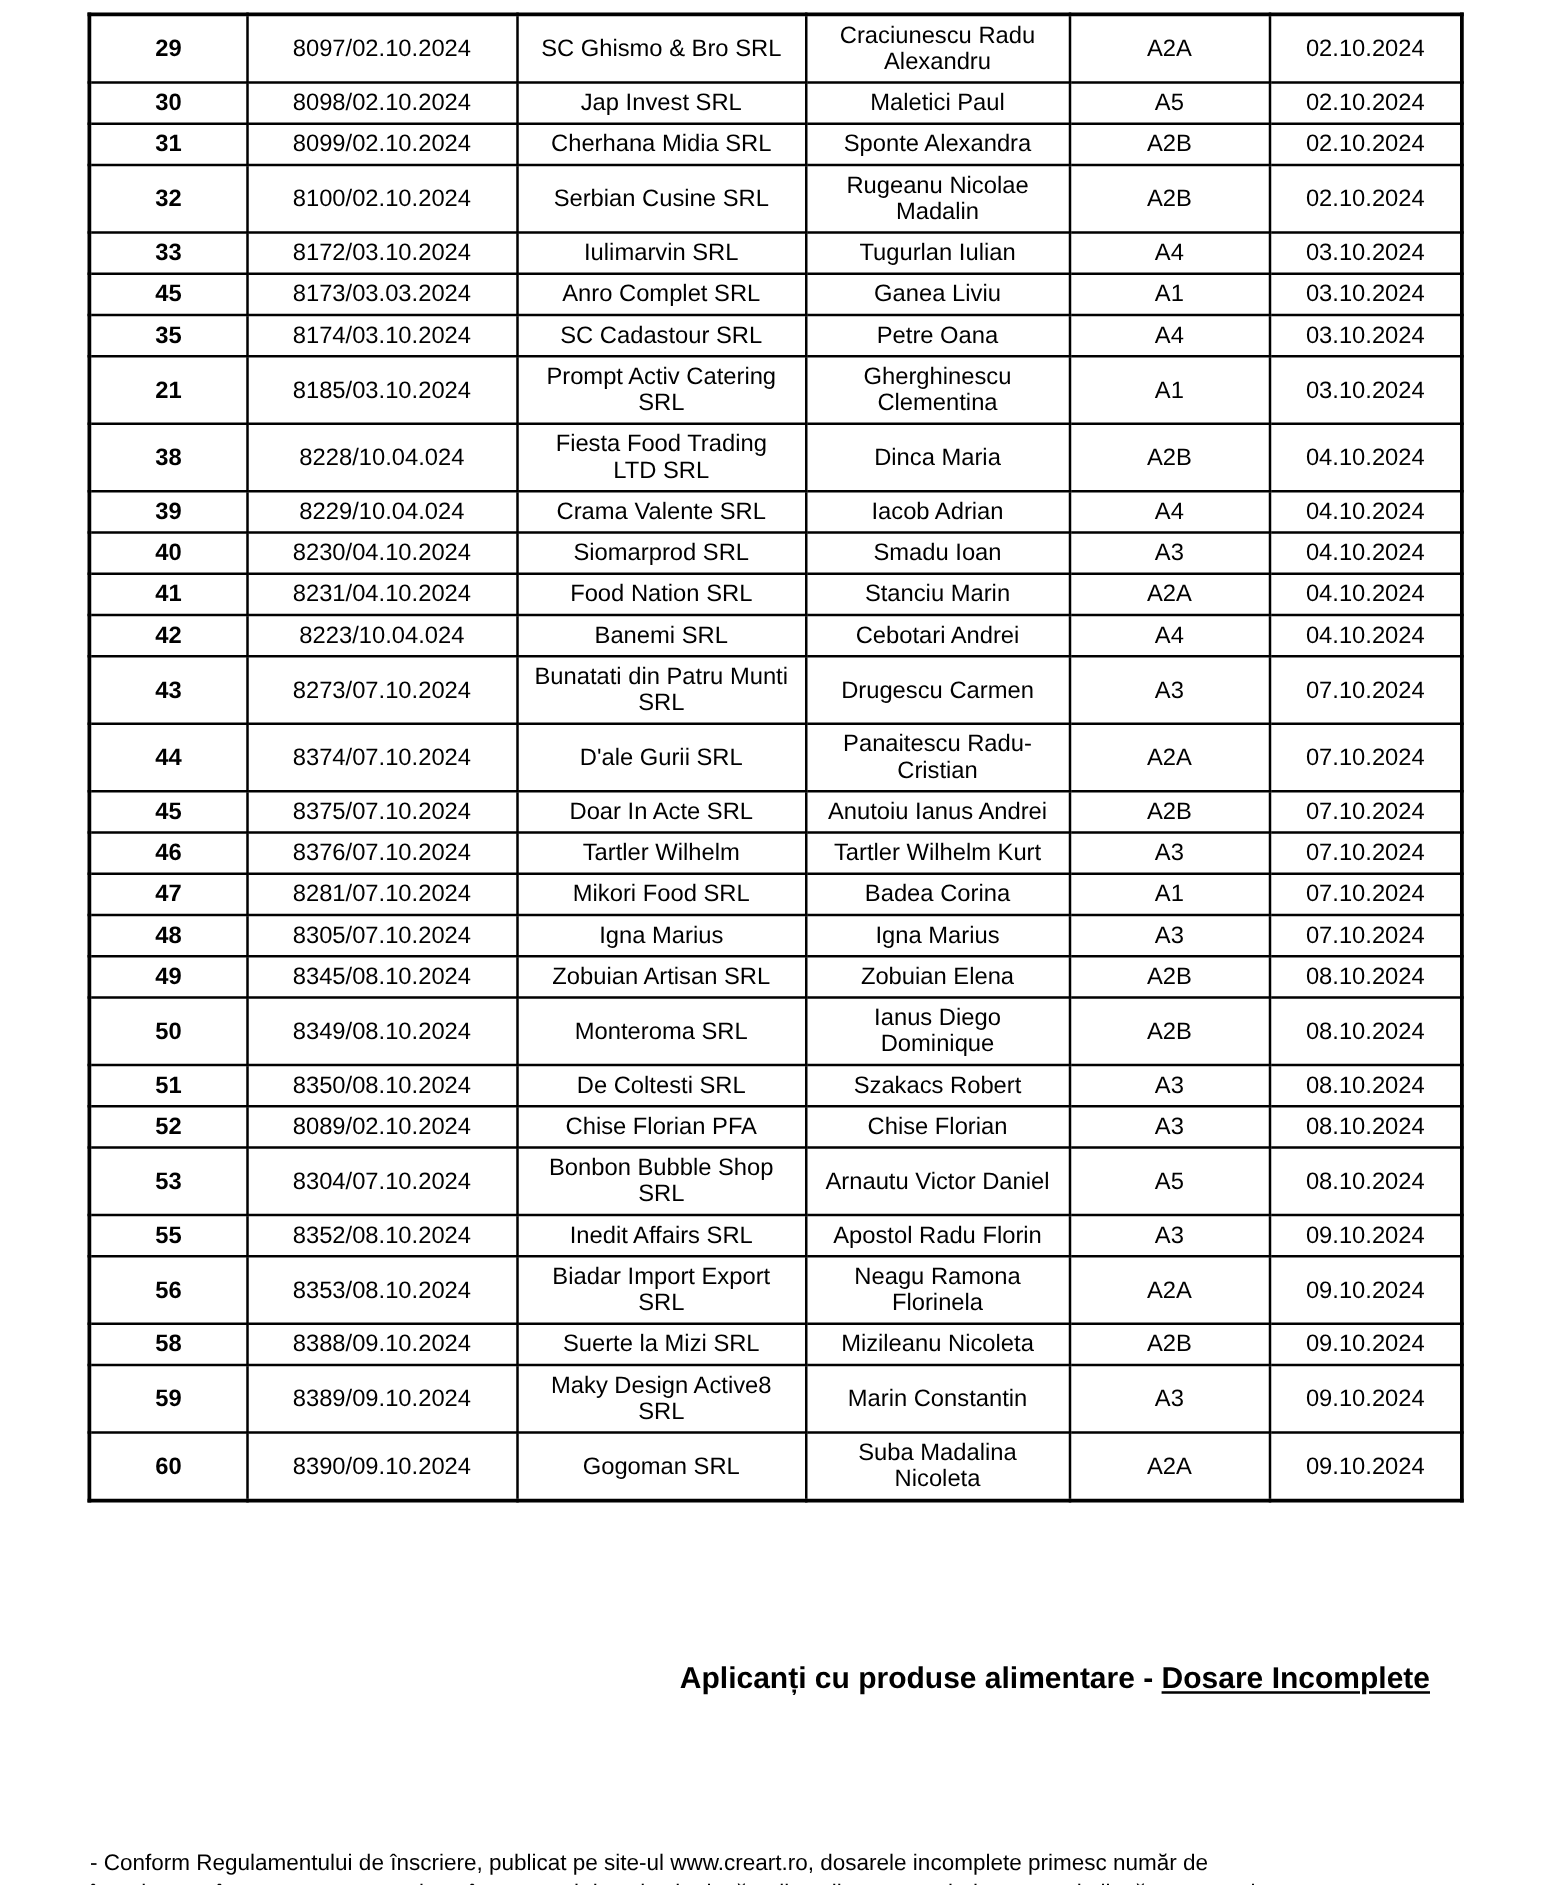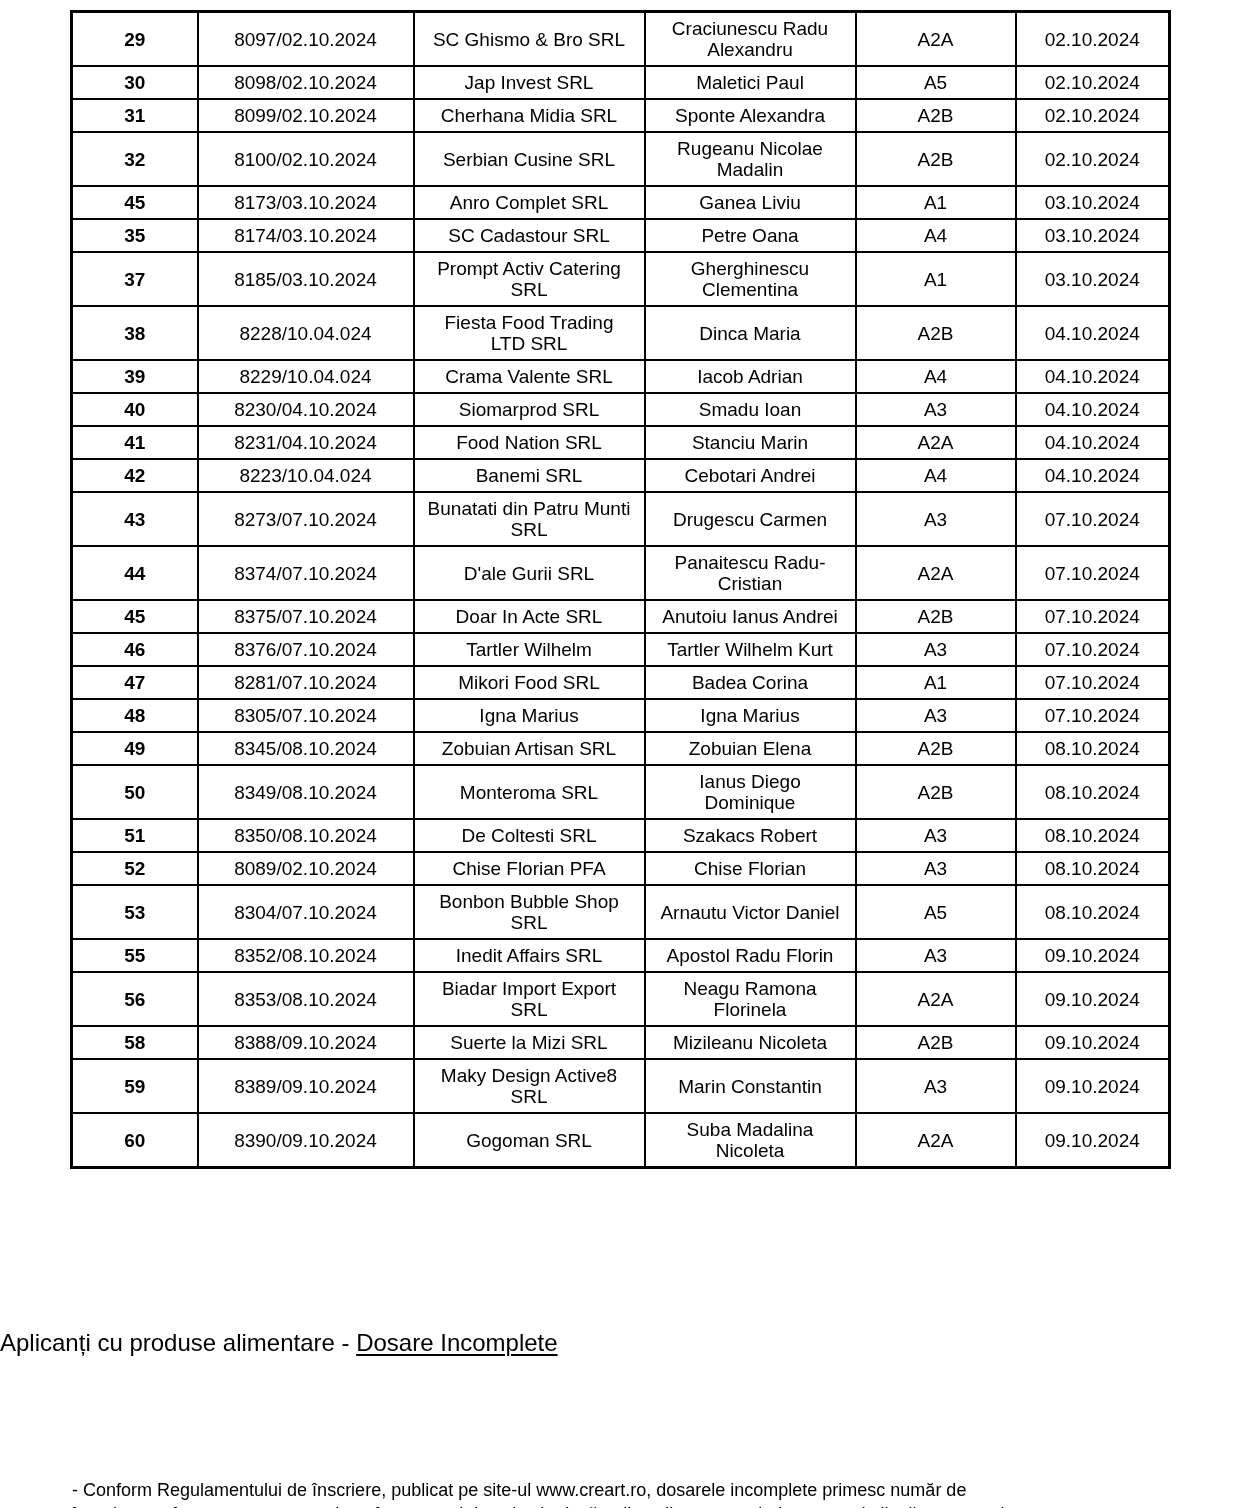--- a/index.html
+++ b/index.html
@@ -34,24 +34,24 @@
     white-space: pre-line;
     overflow: hidden;
   }
   td.c-no { font-weight: bold; }
 
   .heading {
     position: absolute;
     left: 0;
     top: 1328px;
     width: 1144px;
-    text-align: left;
+    text-align: right;
     font-size: 24px;
     line-height: 30px;
-    font-weight: normal;
+    font-weight: bold;
     margin: 0;
   }
   .heading .underlined {
     text-decoration: underline;
     text-decoration-thickness: 2px;
     text-underline-offset: 3px;
   }
 
   .footnote {
     position: absolute;
@@ -107,37 +107,45 @@
         <tr>
     <td class="c-no">32</td>
     <td class="c-reg">8100/02.10.2024</td>
     <td class="c-company">Serbian Cusine SRL</td>
     <td class="c-person">Rugeanu Nicolae
 Madalin</td>
     <td class="c-category">A2B</td>
     <td class="c-date">02.10.2024</td>
   </tr>
         <tr>
+    <td class="c-no">33</td>
+    <td class="c-reg">8172/03.10.2024</td>
+    <td class="c-company">Iulimarvin SRL</td>
+    <td class="c-person">Tugurlan Iulian</td>
+    <td class="c-category">A4</td>
+    <td class="c-date">03.10.2024</td>
+  </tr>
+        <tr>
     <td class="c-no">45</td>
-    <td class="c-reg">8173/03.10.2024</td>
+    <td class="c-reg">8173/03.03.2024</td>
     <td class="c-company">Anro Complet SRL</td>
     <td class="c-person">Ganea Liviu</td>
     <td class="c-category">A1</td>
     <td class="c-date">03.10.2024</td>
   </tr>
         <tr>
     <td class="c-no">35</td>
     <td class="c-reg">8174/03.10.2024</td>
     <td class="c-company">SC Cadastour SRL</td>
     <td class="c-person">Petre Oana</td>
     <td class="c-category">A4</td>
     <td class="c-date">03.10.2024</td>
   </tr>
         <tr>
-    <td class="c-no">37</td>
+    <td class="c-no">21</td>
     <td class="c-reg">8185/03.10.2024</td>
     <td class="c-company">Prompt Activ Catering
 SRL</td>
     <td class="c-person">Gherghinescu
 Clementina</td>
     <td class="c-category">A1</td>
     <td class="c-date">03.10.2024</td>
   </tr>
         <tr>
     <td class="c-no">38</td>

